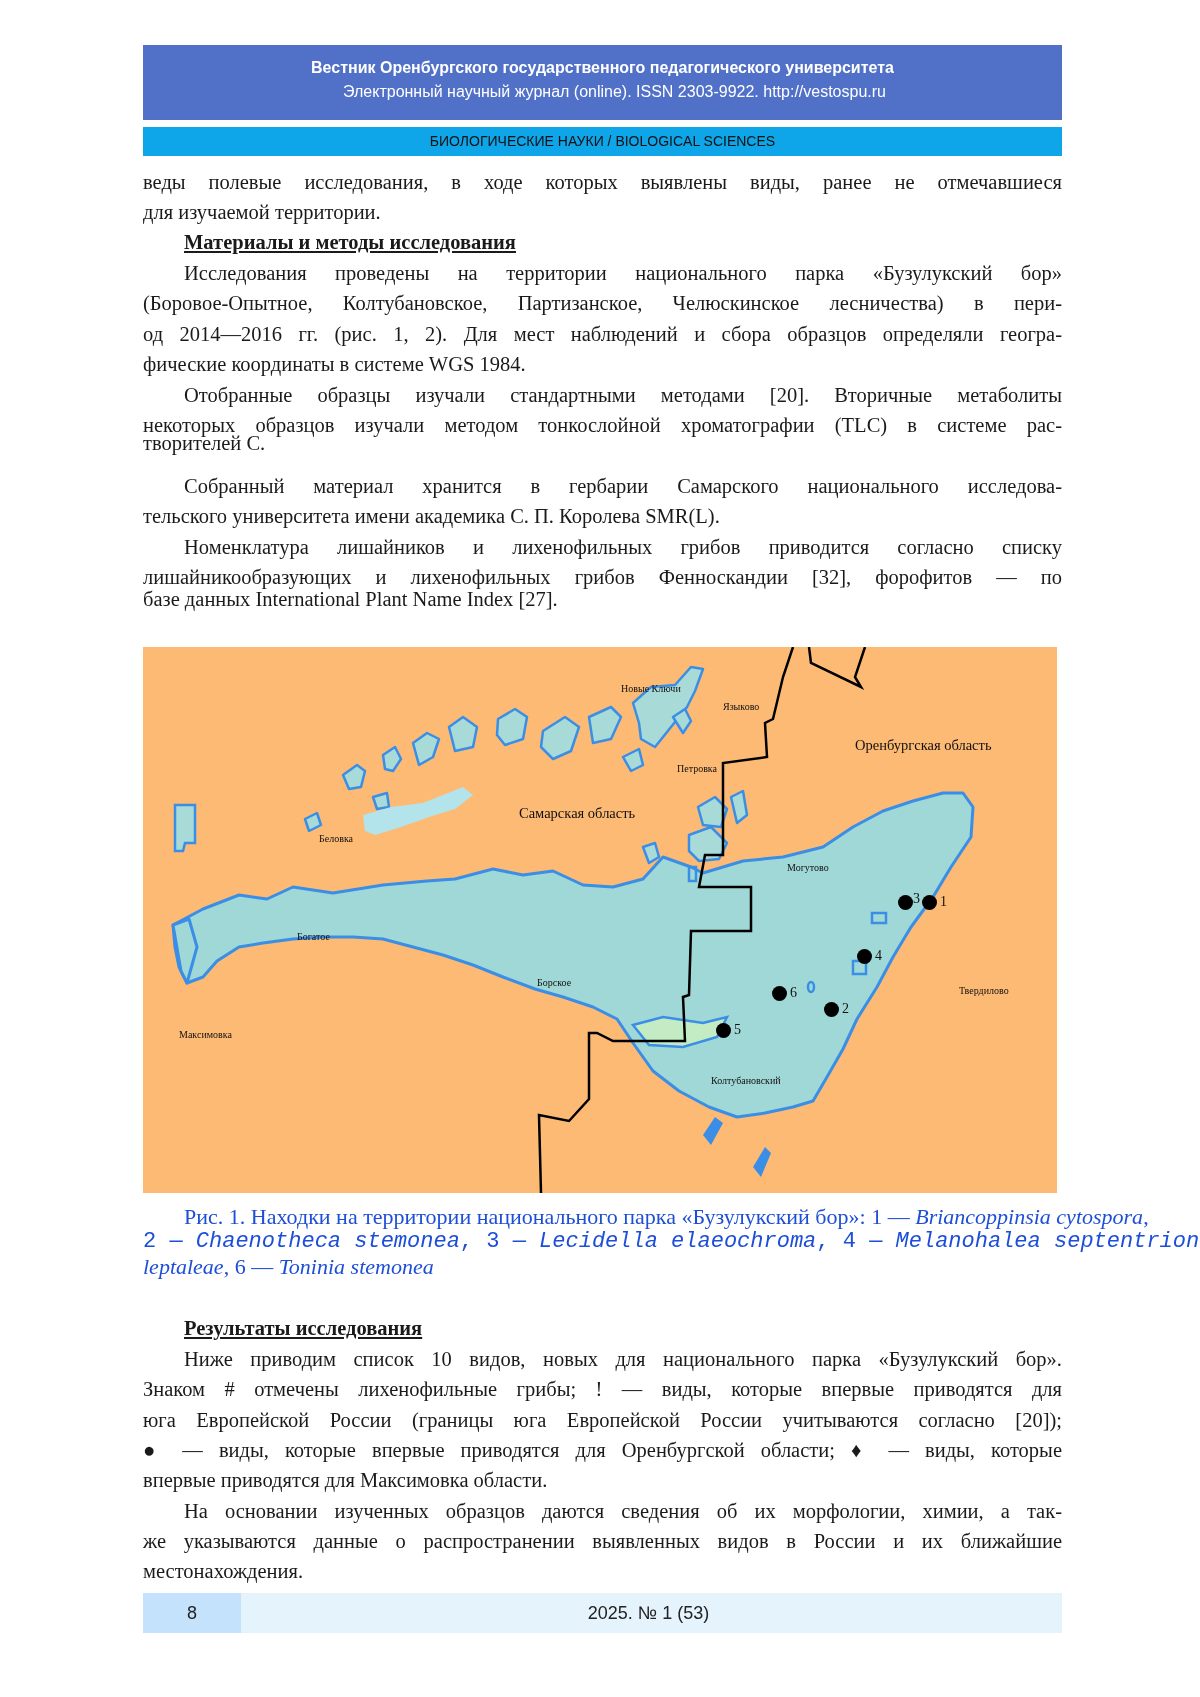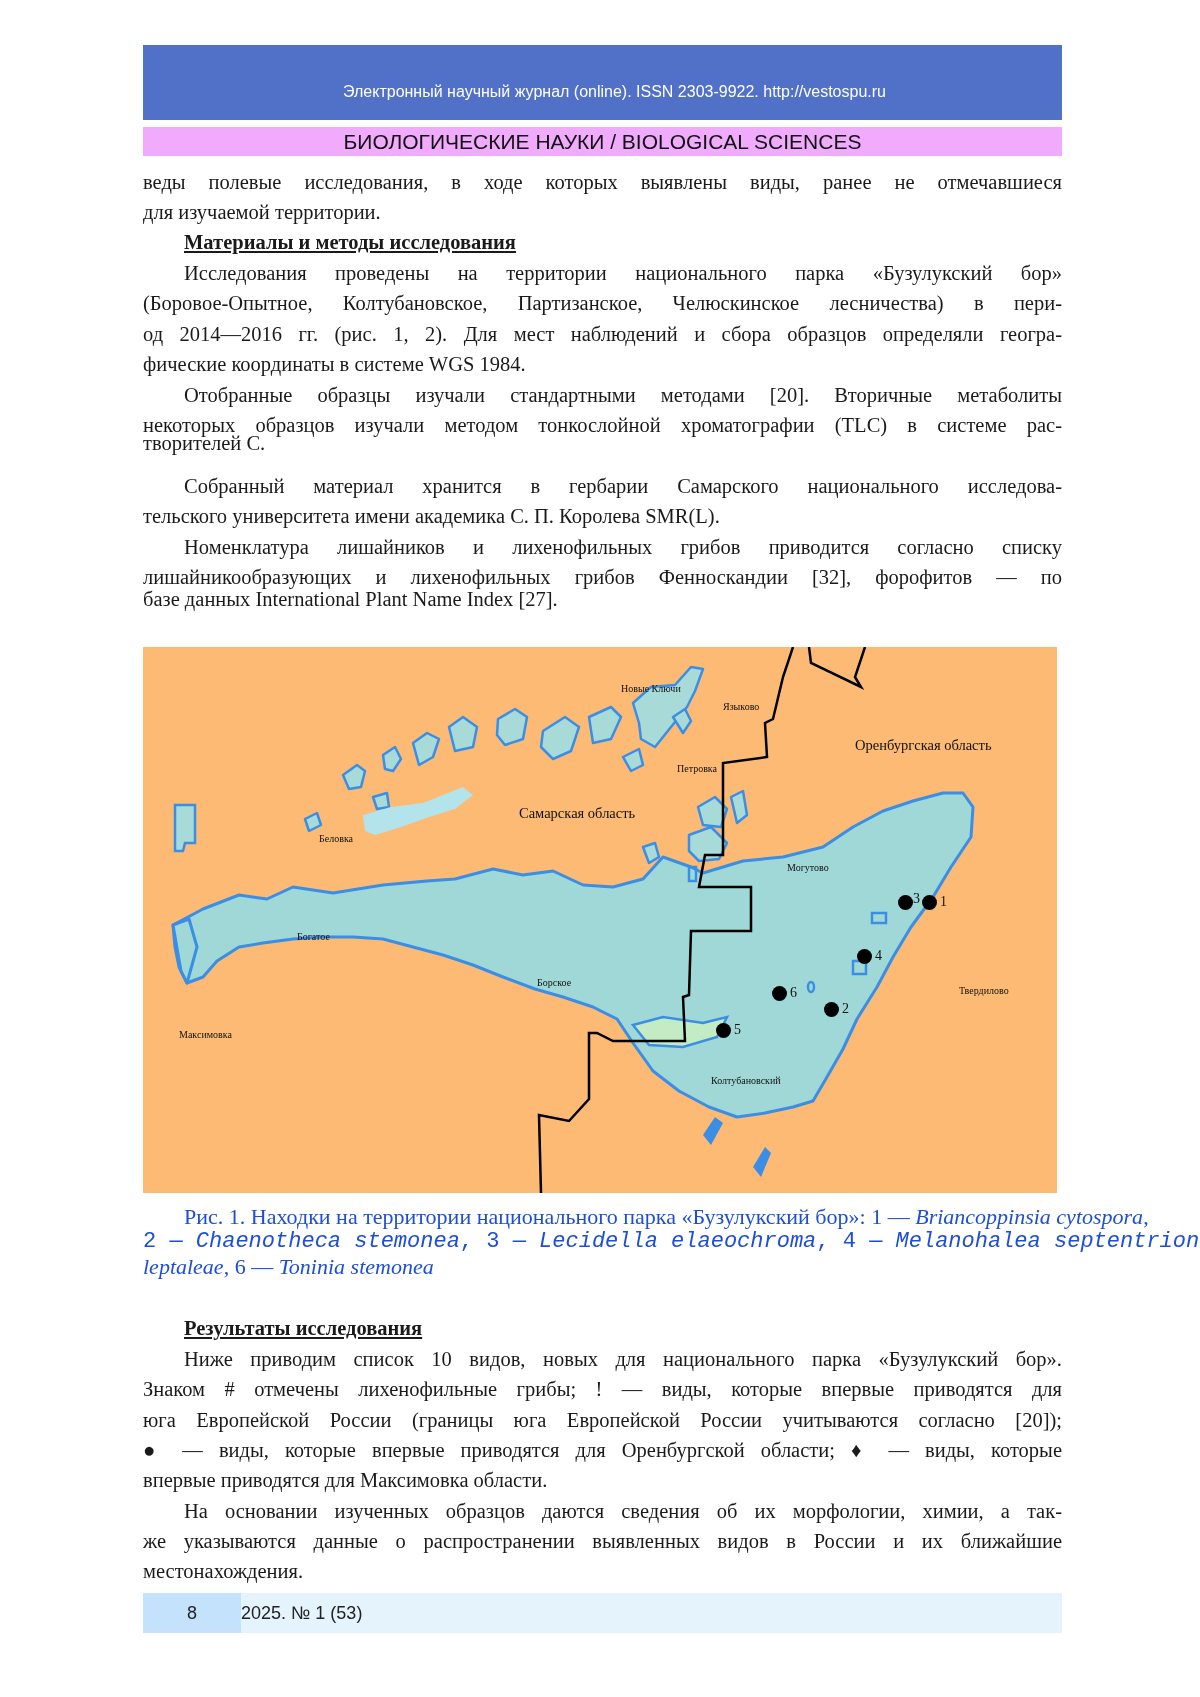--- a/index.html
+++ b/index.html
@@ -1,41 +1,42 @@
 <!DOCTYPE html>
 <html><head>
 <meta charset="utf-8">
 <style>
   html, body { margin: 0; padding: 0; background: #ffffff; }
   body { width: 1200px; height: 1697px; position: relative; overflow: hidden; }
   .hdr-top { position: absolute; left: 143px; top: 45px; width: 919px; height: 75px; background: #5170c8; color: #ffffff; text-align: center; font-family: "Liberation Sans", sans-serif; }
   .hdr-top .t1 { position: absolute; left: 0; right: 0; top: 14px; font-size: 16px; font-weight: bold; }
   .hdr-top .t2 { position: absolute; left: 0; right: 0; top: 38px; font-size: 16px; padding-left: 24px; }
-  .hdr-sec { position: absolute; left: 143px; top: 127px; width: 919px; height: 29px; background: #f0abfc; text-align: center; font-family: "Liberation Sans", sans-serif; font-size: 21px; line-height: 29px; color: #111; }
+  .hdr-sec { position: absolute; left: 143px; top: 127px; width: 919px; height: 29px; background: #0ea5e9; text-align: center; font-family: "Liberation Sans", sans-serif; font-size: 14px; line-height: 29px; color: #111; }
   .ln { position: absolute; left: 143px; width: 919px; font-family: "Liberation Serif", serif; font-size: 20.5px; color: #1a1a1a; white-space: nowrap; line-height: 30px; }
   .just { text-align: justify; text-align-last: justify; }
   .ind { padding-left: 41px; box-sizing: border-box; }
   .bold { font-weight: bold; text-decoration: underline; }
   .cap { position: absolute; left: 143px; width: 919px; font-family: "Liberation Serif", serif; font-size: 22px; color: #1d4ed8; white-space: nowrap; line-height: 24px; }
   .cap i { font-style: italic; }
   .map { position: absolute; left: 143px; top: 647px; width: 914px; height: 546px; background: #fdba74; overflow: hidden; }
   .map svg { position: absolute; left: 0; top: 0; }
   .maplbl { position: absolute; font-family: "Liberation Serif", serif; color: #111; white-space: nowrap; }
   .sm { font-size: 10px; }
   .md { font-size: 14.5px; }
   .dot { position: absolute; width: 15px; height: 15px; border-radius: 50%; background: #000; margin-left: -7.5px; margin-top: -7.5px; }
   .dotnum { position: absolute; font-family: "Liberation Serif", serif; font-size: 14px; color: #111; }
   .ftr { position: absolute; left: 143px; top: 1593px; width: 919px; height: 40px; background: #e4f3fc; font-family: "Liberation Sans", sans-serif; font-size: 18px; color: #222; }
   .ftr .pg { position: absolute; left: 0; top: 0; width: 98px; height: 40px; background: #c4e2fb; line-height: 40px; text-align: center; }
-  .ftr .iss { position: absolute; left: 98px; right: 6px; top: 0; height: 28px; line-height: 40px; text-align: left; }
+  .ftr .iss { position: absolute; left: 98px; right: 6px; top: 0; height: 28px; line-height: 40px; text-align: center; }
 </style>
 </head>
 <body>
 
 <div class="hdr-top">
+  <div class="t1">Вестник Оренбургского государственного педагогического университета</div>
   <div class="t2">Электронный научный журнал (online). ISSN 2303-9922. http://vestospu.ru</div>
 </div>
 <div class="hdr-sec">БИОЛОГИЧЕСКИЕ НАУКИ / BIOLOGICAL SCIENCES</div>
 
 <div class="ln just" style="top:167px">
   <span>веды полевые исследования, в ходе которых выявлены виды, ранее не отмечавшиеся</span>
 </div>
 <div class="ln" style="top:197px">для изучаемой территории.</div>
 <div class="ln ind bold" style="top:227px">Материалы и методы исследования</div>
 <div class="ln ind just" style="top:258px">Исследования проведены на территории национального парка «Бузулукский бор»</div>

